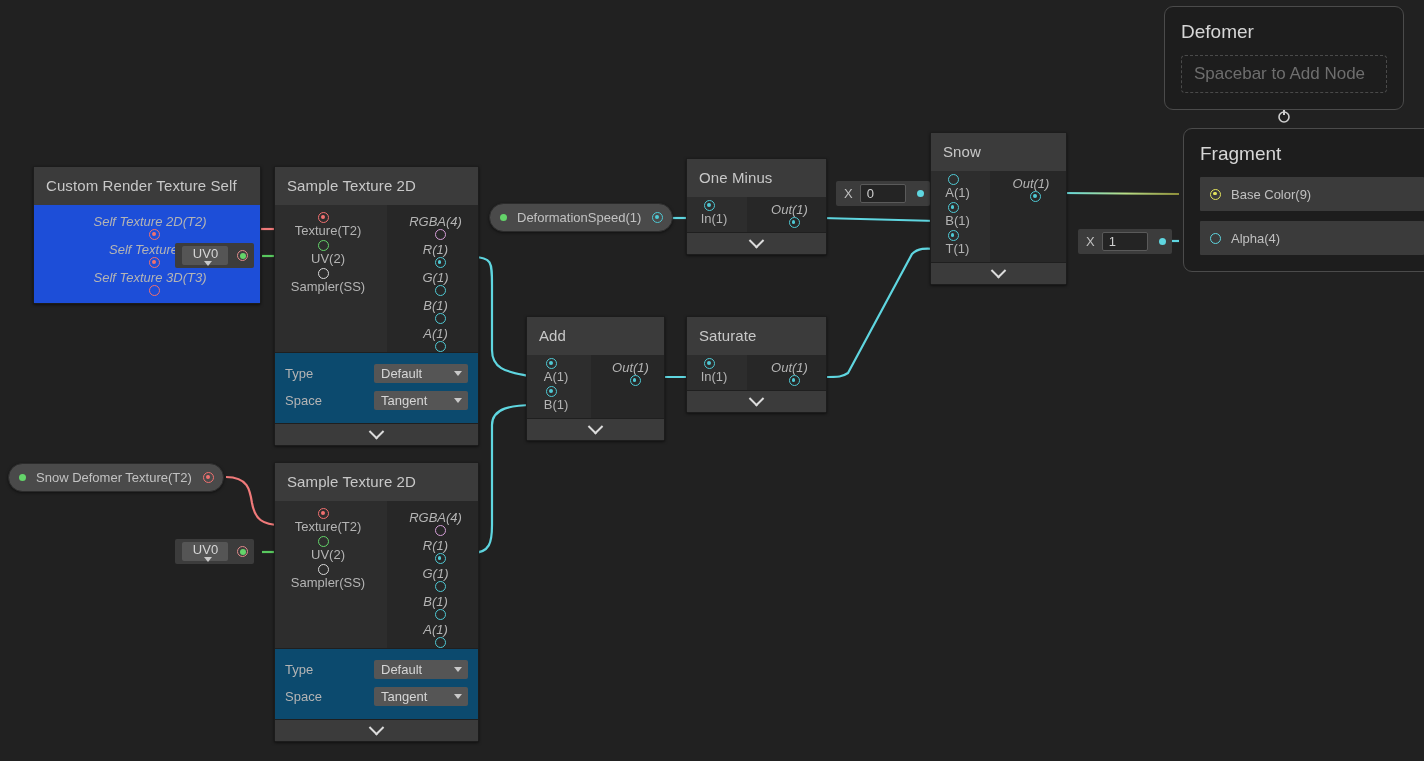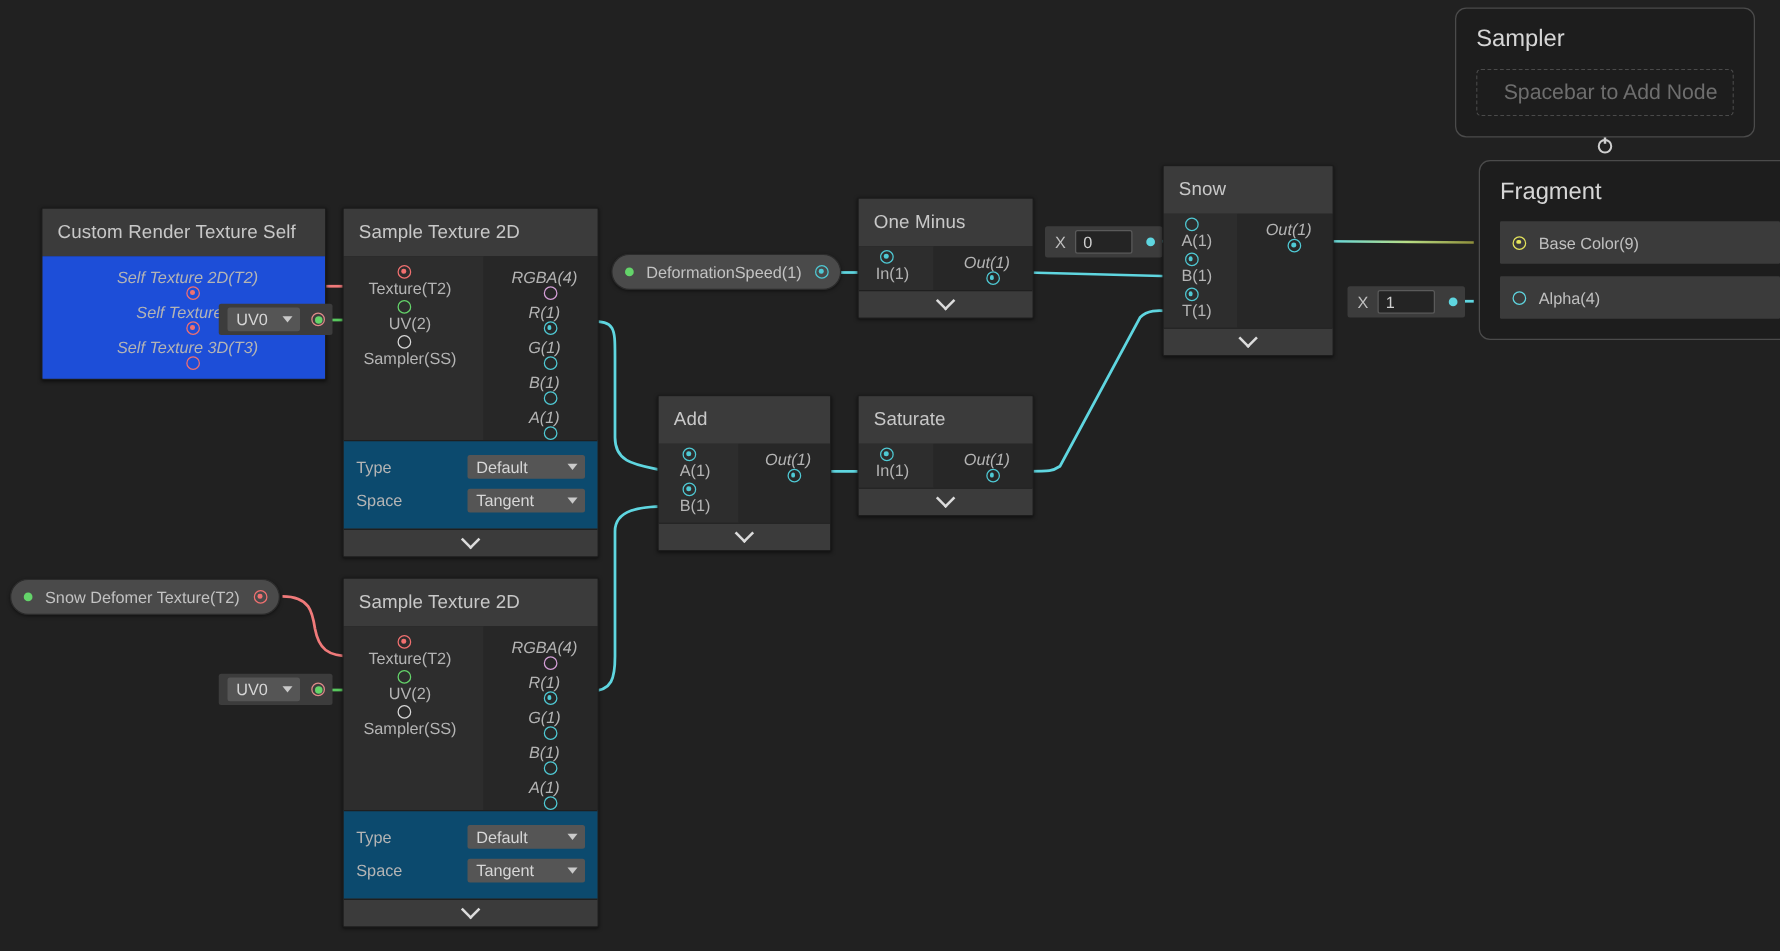--- a/index.html
+++ b/index.html
@@ -142,21 +142,21 @@
     font-size: 13px;
     width: 46px; height: 19px;
     display: flex; align-items: center;
     padding-left: 6px;
   }
   .inline-widget .tiny-port {
     width: 7px; height: 7px; border-radius: 50%;
     background: #5fd6e0; margin-left: 11px; flex: 0 0 auto;
   }
   .uv-widget { padding: 0 6px 0 7px; }
-  .uv-widget .dropdown { width: 58px; }
+  .uv-widget .dropdown { width: 46px; flex-direction: column; }
   .uv-widget .ring {
     width: 11px; height: 11px; border-radius: 50%;
     border: 1.6px solid #e08a8a; margin-left: 9px;
     display: flex; align-items: center; justify-content: center;
     flex: 0 0 auto;
   }
   .uv-widget .ring > i { width: 6px; height: 6px; border-radius: 50%; background: #64d46a; display:block; }
 
   
   .stack {
@@ -166,21 +166,20 @@
     border-radius: 9px;
     padding: 14px 16px 16px 16px;
   }
   .stack-title { font-size: 19px; color: #d6d6d6; margin-bottom: 12px; font-weight: normal; }
   .stack-hint {
     border: 1px dashed #4a4a4a;
     border-radius: 4px;
     color: #6e6e6e;
     font-size: 17px;
     padding: 8px 12px;
-    text-align: right;
   }
   .block-row {
     background: #3b3b3b;
     height: 34px;
     display: flex; align-items: center;
     padding-left: 10px;
     margin-bottom: 10px;
     border-radius: 1px;
     position: relative;
   }
@@ -510,21 +509,21 @@
     </div>
   </div>
 
   <div class="inline-widget" style="left:1078px; top:229px;">
     <span class="x-lab">X</span>
     <span class="num">1</span>
     <span class="tiny-port"></span>
   </div>
 
   <div class="stack" style="left:1164px; top:6px; width:240px;">
-    <div class="stack-title">Sampler</div>
+    <div class="stack-title">Defomer</div>
     <div class="stack-hint">Spacebar to Add Node</div>
   </div>
 
   <div class="stack" style="left:1155px; top:128px; width:258px;margin-left:28px;">
     <div class="stack-title">Fragment</div>
     <div class="block-row">
       <span class="port c-yellow filled"></span>
       <span class="lbl">Base Color(9)</span>
     </div>
     <div class="block-row">

